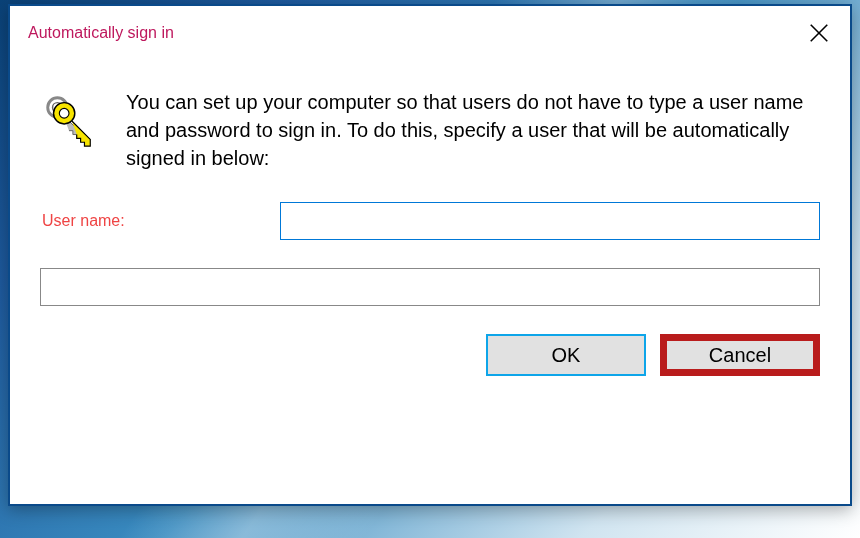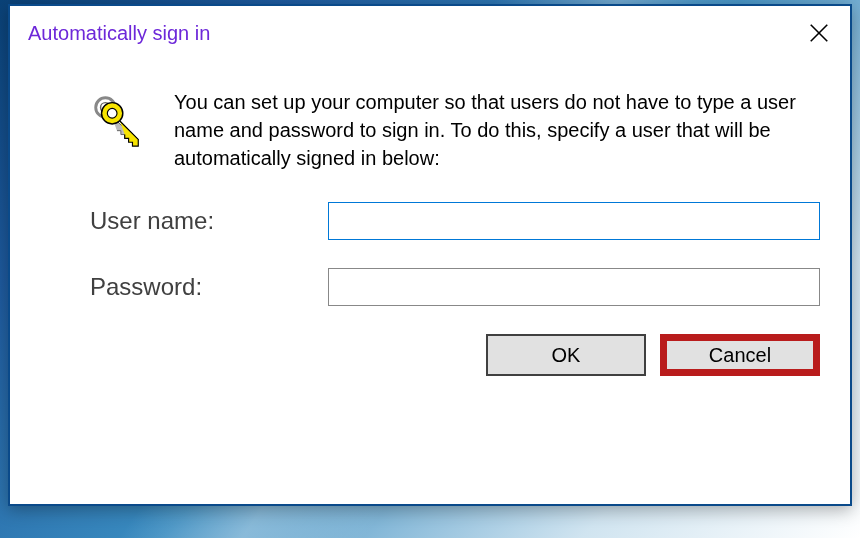--- a/index.html
+++ b/index.html
@@ -34,39 +34,38 @@
     }
     .titlebar {
       height: 54px;
       display: flex;
       align-items: center;
       justify-content: space-between;
       padding: 0 16px 0 18px;
       background: #ffffff;
     }
     .titlebar-title {
-      font-size: 20px;
-      color: #6d28d9;
+      font-size: 16px;
+      color: #be185d;
       font-weight: 400;
     }
     .close-btn {
       width: 30px;
       height: 30px;
       display: flex;
       align-items: center;
       justify-content: center;
       cursor: pointer;
     }
     .close-btn svg {
       width: 22px;
       height: 22px;
     }
     .content {
       padding: 28px 30px 10px 30px;
-      margin-left: 48px;
     }
     .header-row {
       display: flex;
       align-items: flex-start;
       gap: 28px;
       margin-bottom: 30px;
     }
     .key-icon {
       width: 58px;
       height: 58px;
@@ -79,22 +78,22 @@
       line-height: 1.4;
       flex: 1;
     }
     .form-row {
       display: flex;
       align-items: center;
       margin-bottom: 28px;
     }
     .form-label {
       width: 240px;
-      font-size: 24px;
-      color: #404040;
+      font-size: 16px;
+      color: #ef4444;
       padding-left: 2px;
     }
     .form-input {
       flex: 1;
       height: 38px;
       border: 1px solid #888;
       font-size: 18px;
       padding: 0 8px;
       font-family: inherit;
       outline: none;
@@ -113,21 +112,21 @@
       width: 160px;
       height: 42px;
       background: #e1e1e1;
       border: 7px solid #b91c1c;
       font-size: 20px;
       font-family: inherit;
       cursor: pointer;
       color: #000;
     }
     .dlg-button.primary {
-      border: 2px solid #404040;
+      border: 2px solid #0ea5e9;
     }
   </style>
 </head>
 <body>
 
 <div class="desktop-bg"></div>
 
 <div class="dialog">
   <div class="titlebar">
     <div class="titlebar-title">Automatically sign in</div>
@@ -156,21 +155,20 @@
       </div>
       <div class="description">You can set up your computer so that users do not have to type a user name and password to sign in. To do this, specify a user that will be automatically signed in below:</div>
     </div>
 
     <div class="form-row">
       <div class="form-label">User name:</div>
       <input type="text" class="form-input focused" value="" style="">
     </div>
 
     <div class="form-row">
-      <div class="form-label">Password:</div>
       <input type="password" class="form-input" value="" style="">
     </div>
 
 
     <div class="button-row">
       <button class="dlg-button primary">OK</button>
       <button class="dlg-button">Cancel</button>
     </div>
   </div>
 </div>

